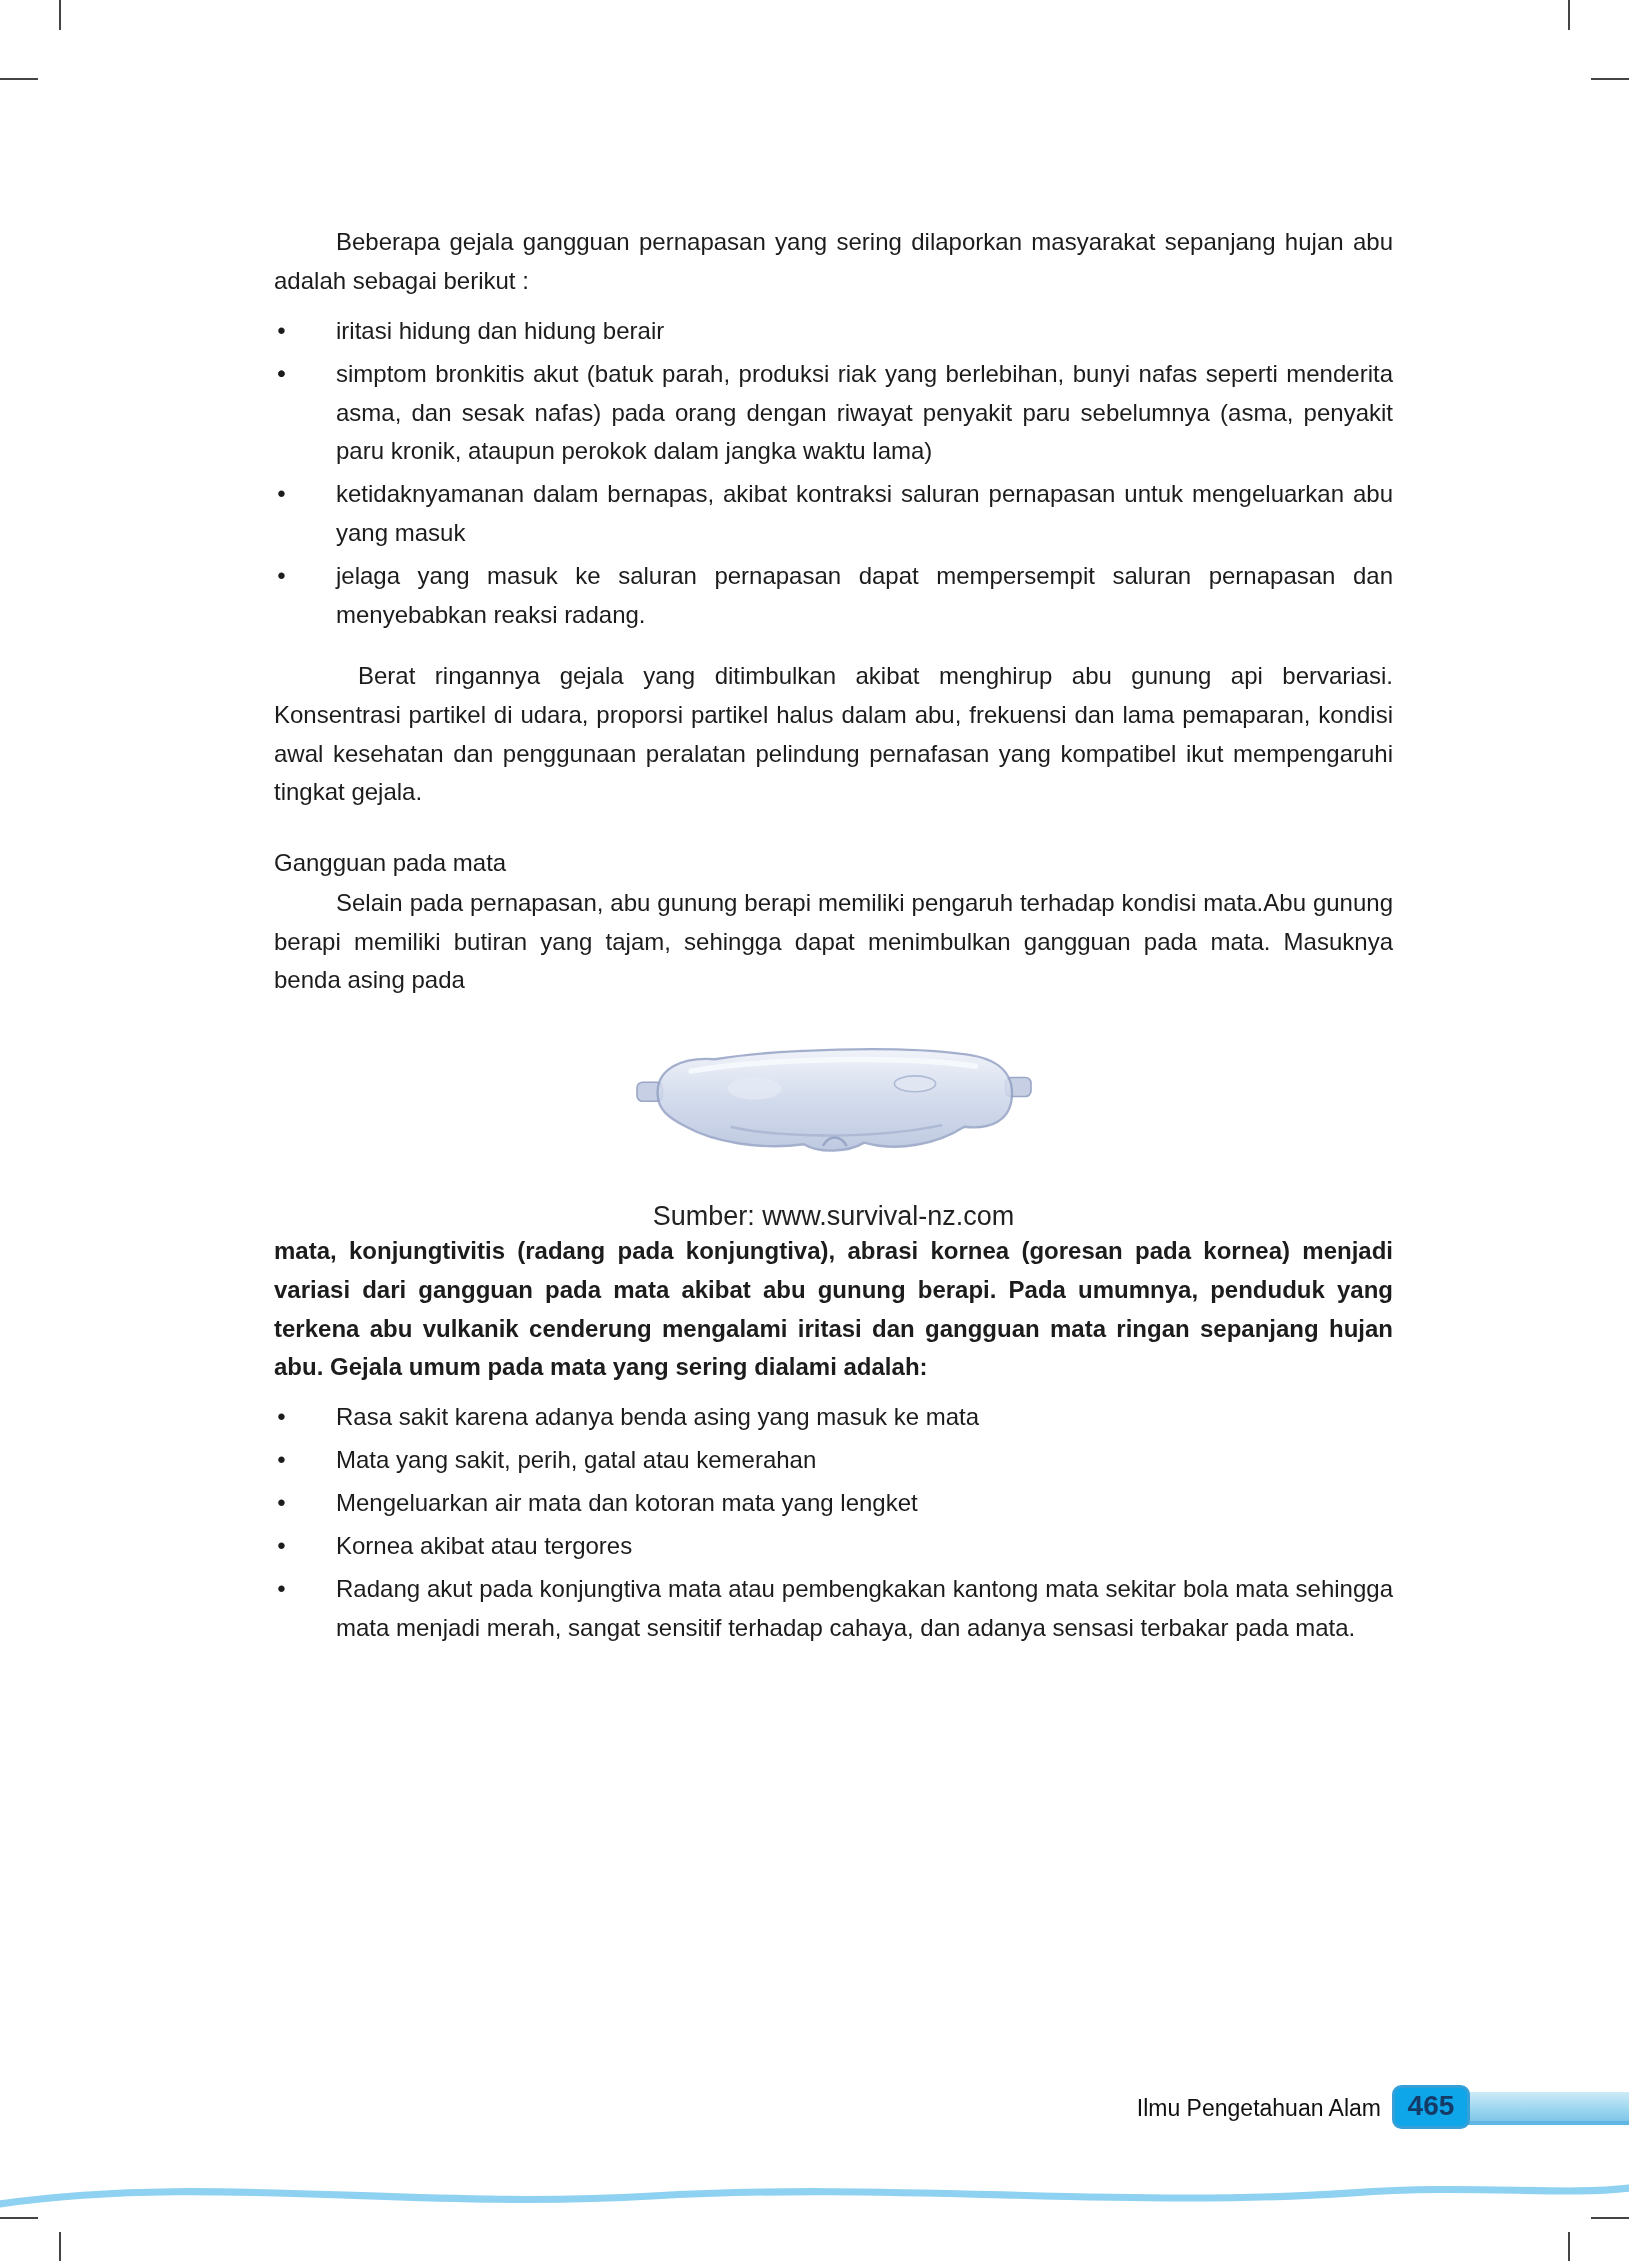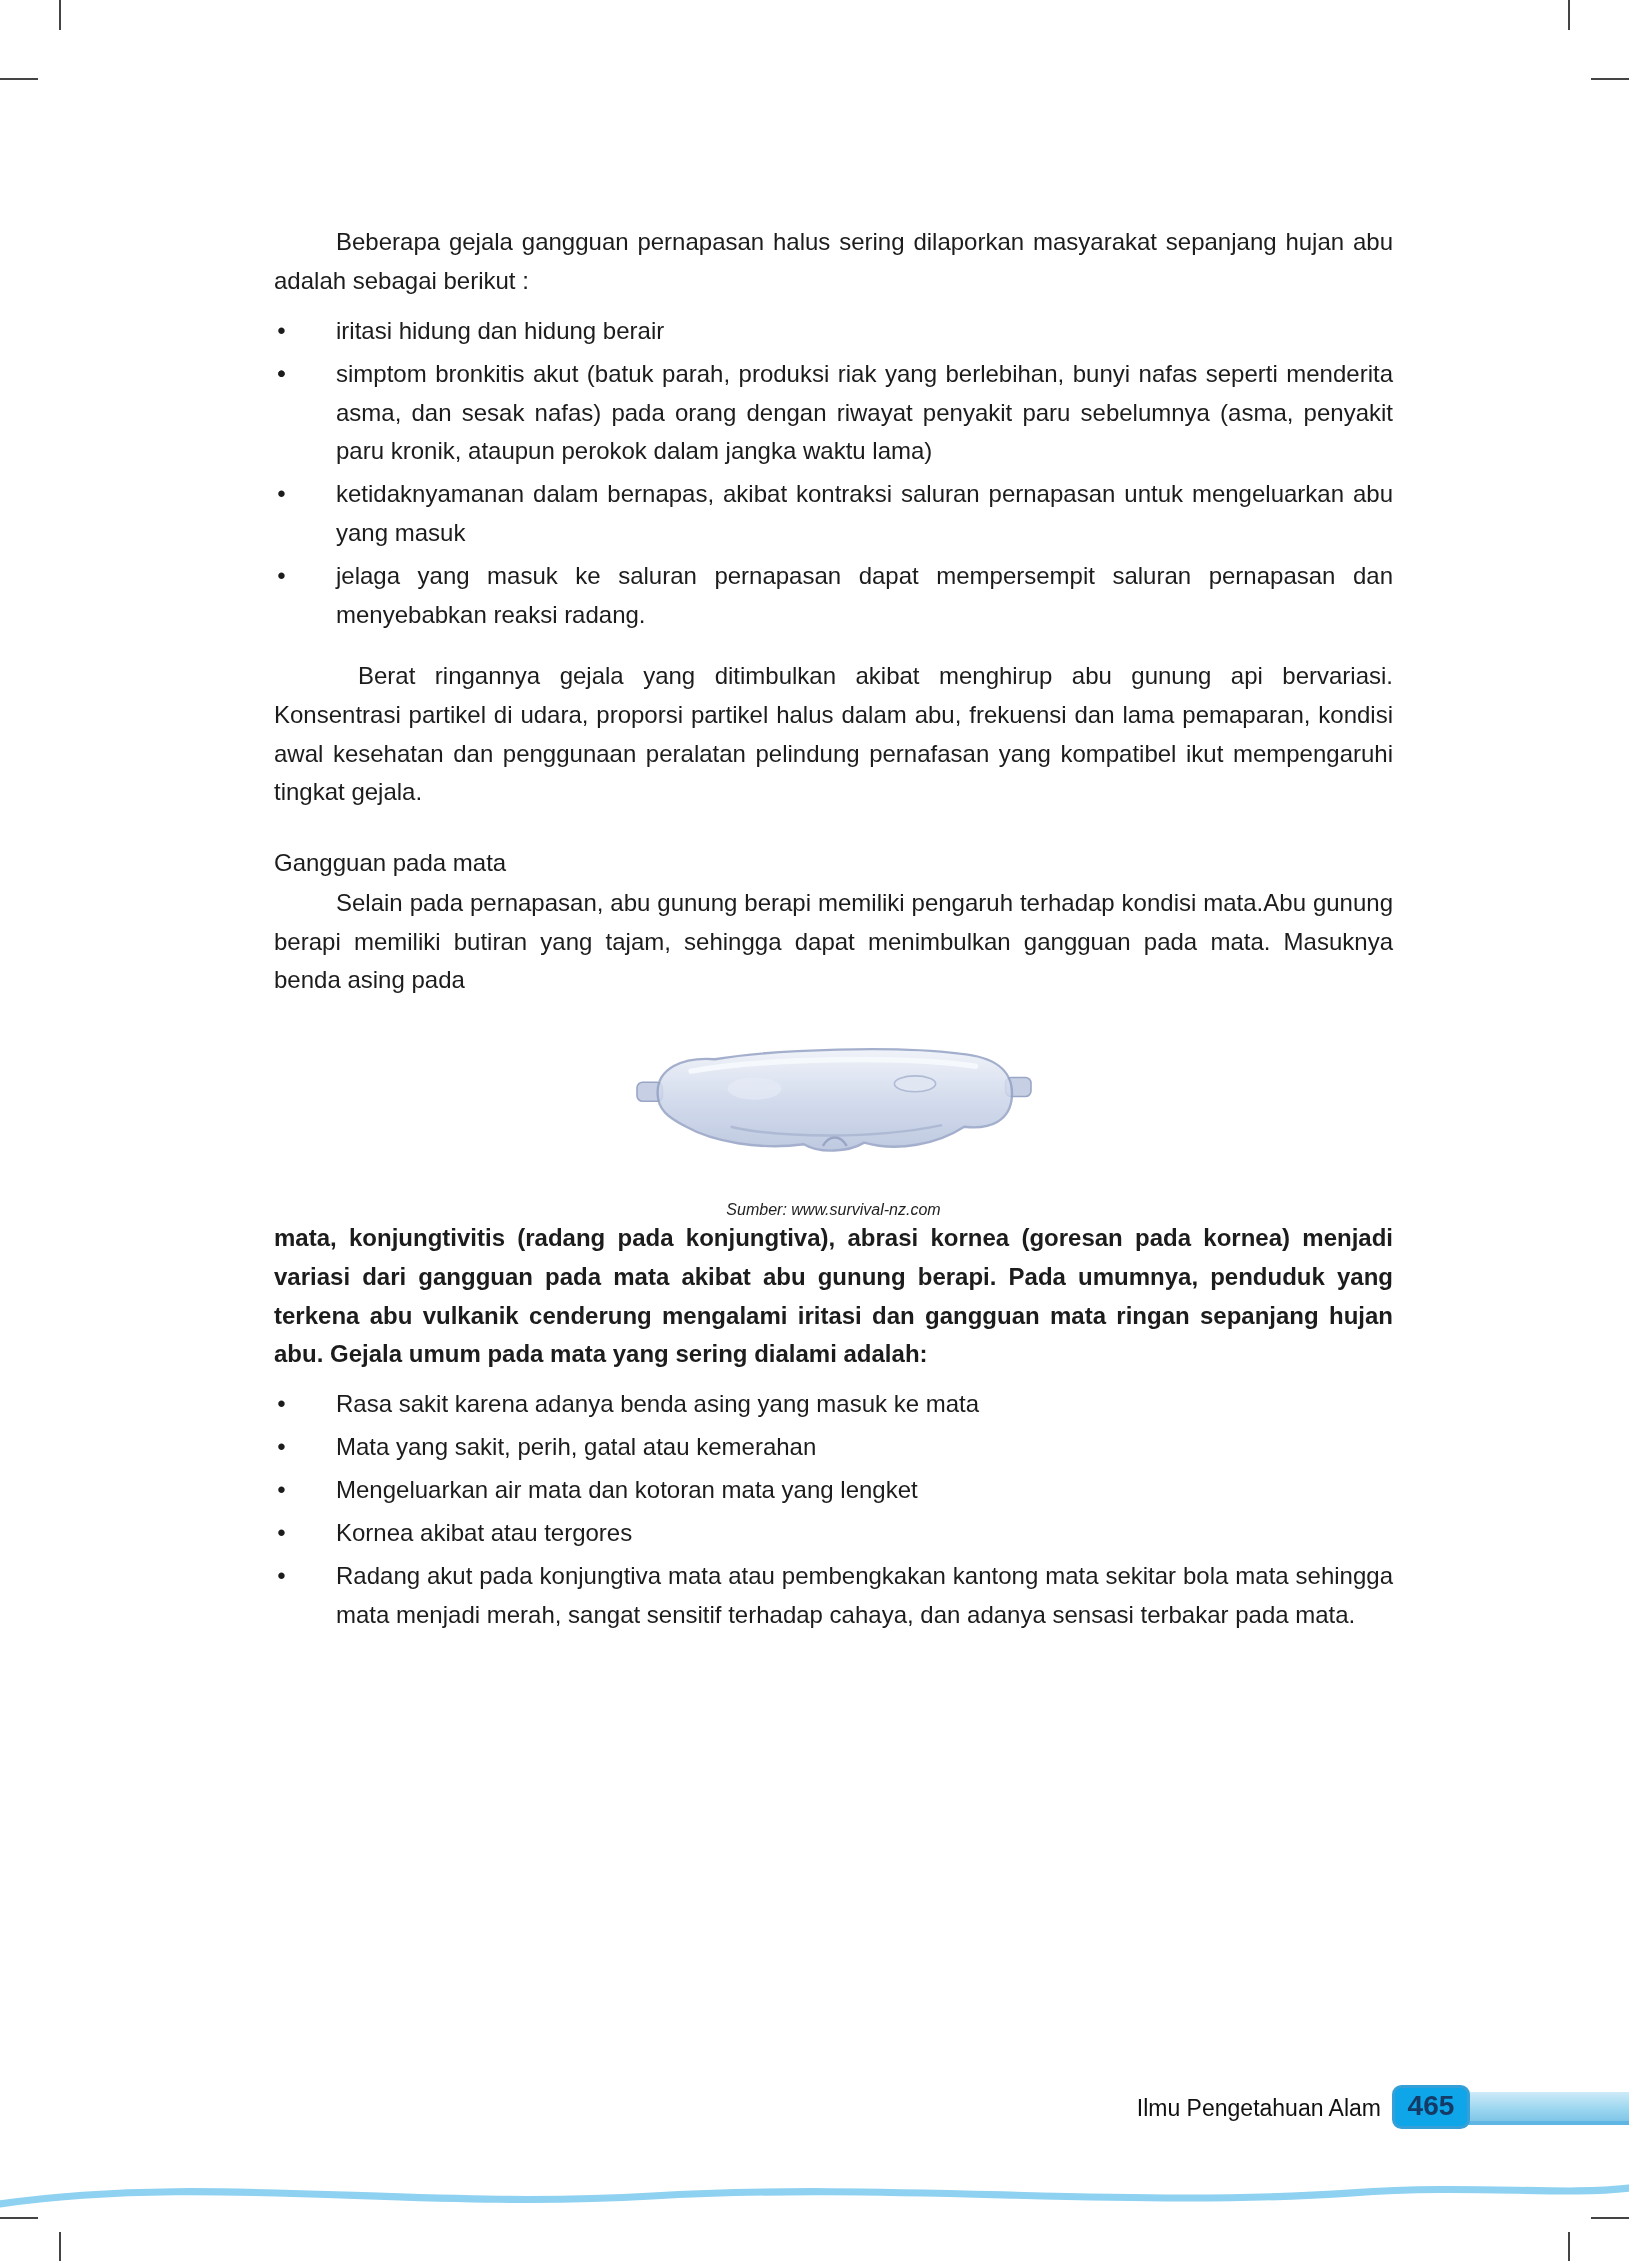--- a/index.html
+++ b/index.html
@@ -63,22 +63,21 @@
     font-size: 24px;
     font-weight: normal;
     margin: 37px 0 6.4px 0;
   }
 
   figure.photo-figure {
     margin: 33px 0 0 0;
     text-align: center;
   }
   figure.photo-figure figcaption {
-    font-style: italic;
-    font-size: 16px;
+    font-size: 27px;
     margin-top: 25.5px;
     color: #222;
   }
   .figure-gap { margin-top: 35px; font-weight: bold; }
 
   
   .footer {
     position: absolute;
     left: 0; top: 2085px;
     width: 100%; height: 51px; text-align: right;
@@ -125,21 +124,21 @@
 <div class="mark h tl-h"></div>
 <div class="mark v tr-v"></div>
 <div class="mark h tr-h"></div>
 <div class="mark h bl-h"></div>
 <div class="mark v bl-v"></div>
 <div class="mark h br-h"></div>
 <div class="mark v br-v"></div>
 
 <div class="page-content">
 
-  <p class="body-text indent-sm">Beberapa gejala gangguan pernapasan halus sering dilaporkan masyarakat sepanjang hujan abu adalah sebagai berikut :</p>
+  <p class="body-text indent-sm">Beberapa gejala gangguan pernapasan yang sering dilaporkan masyarakat sepanjang hujan abu adalah sebagai berikut :</p>
 
   <ul class="bullet-list">
 
       <li>
         <span class="bullet">•</span>
         <span>iritasi hidung dan hidung berair</span>
       </li>
 
       <li>
         <span class="bullet">•</span>

